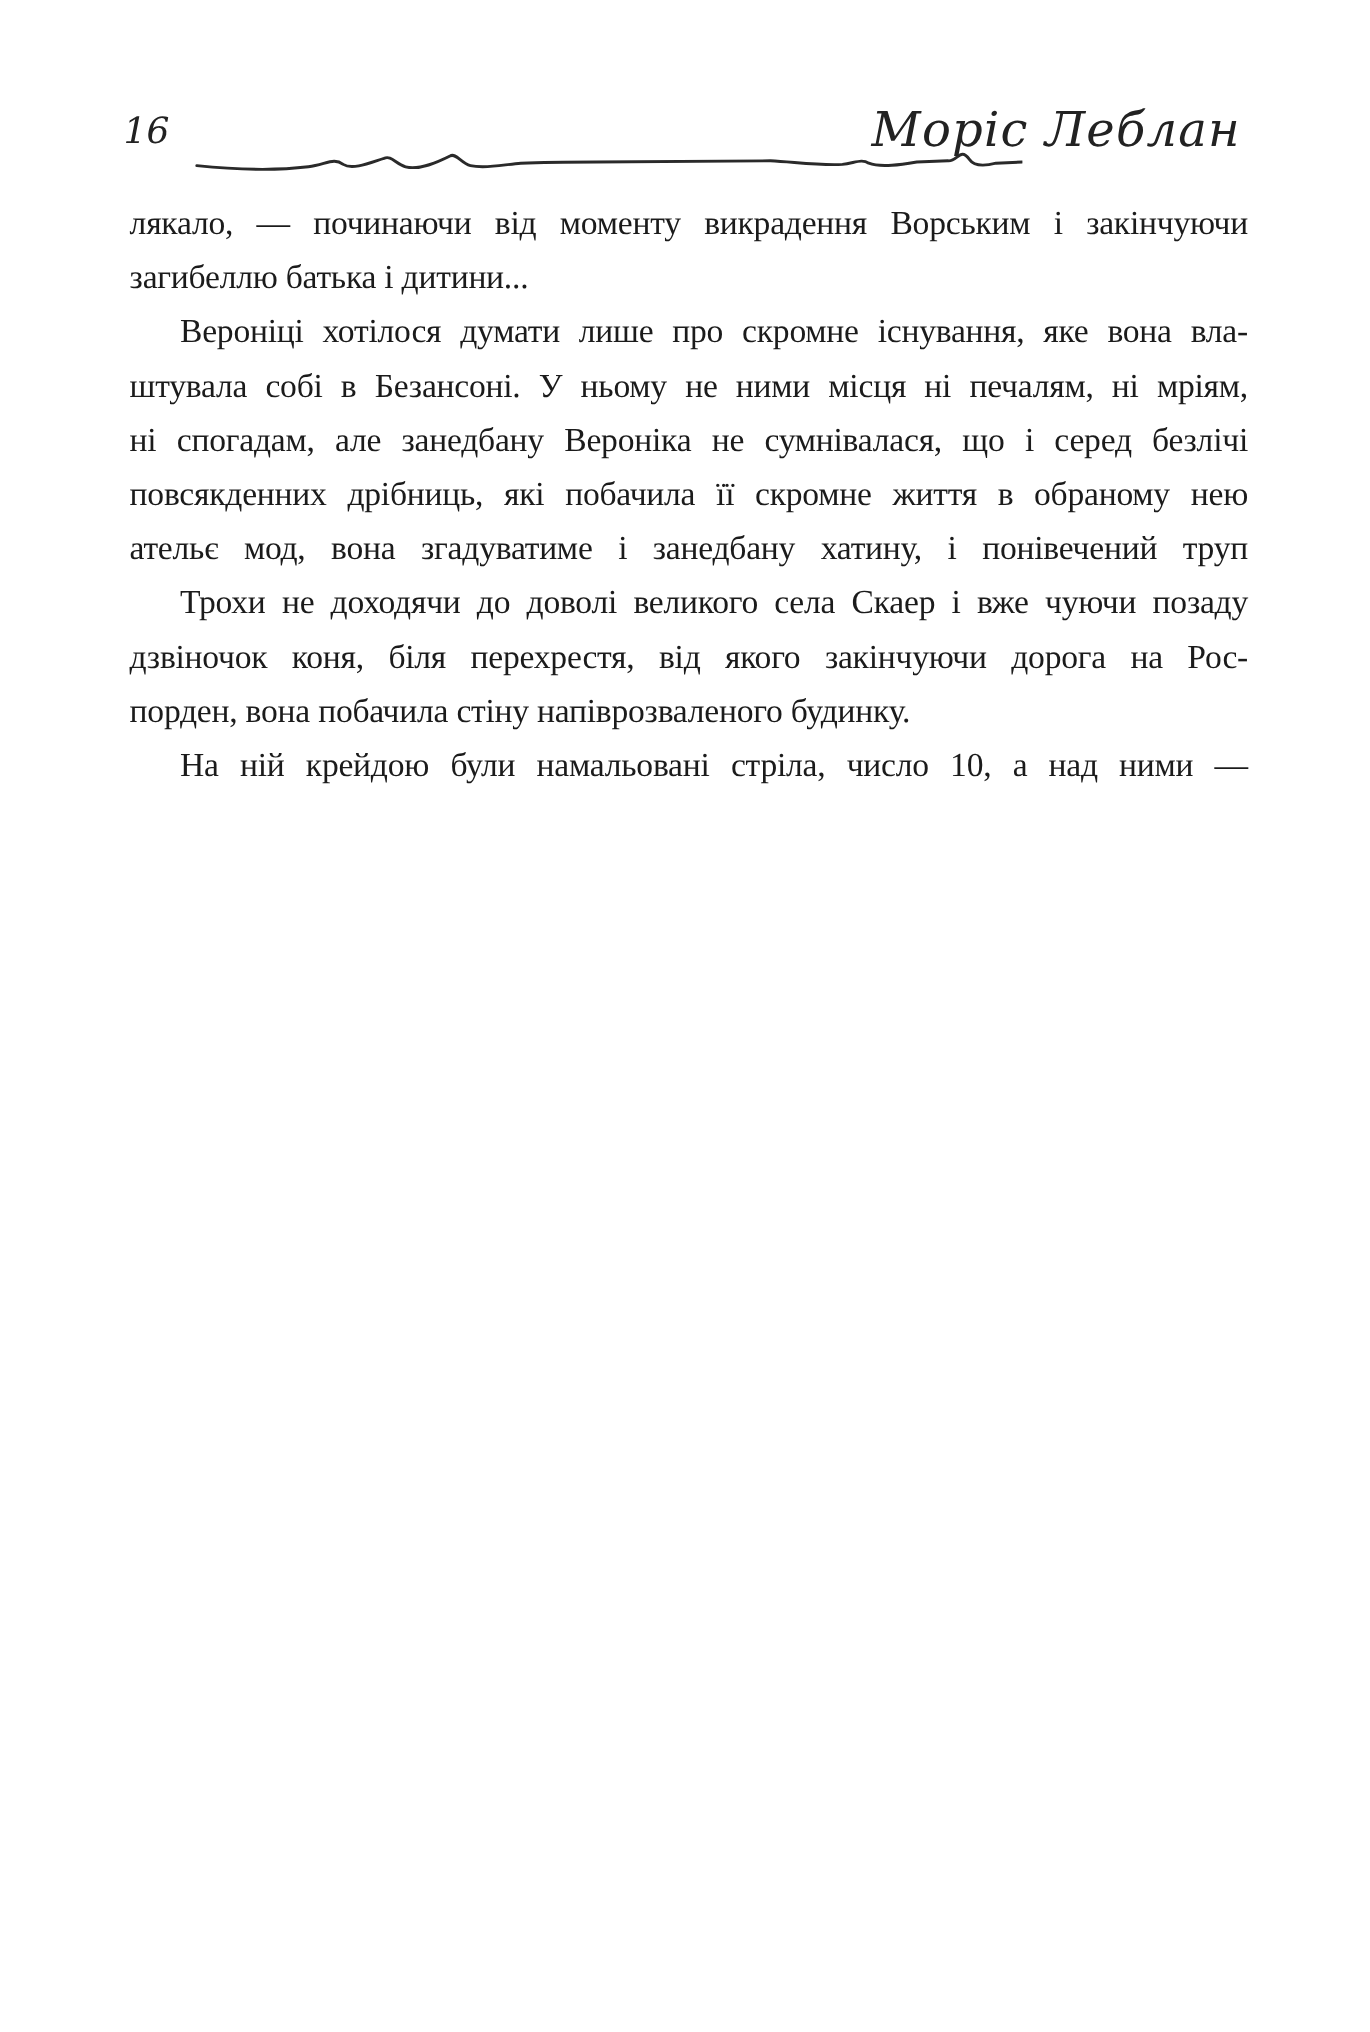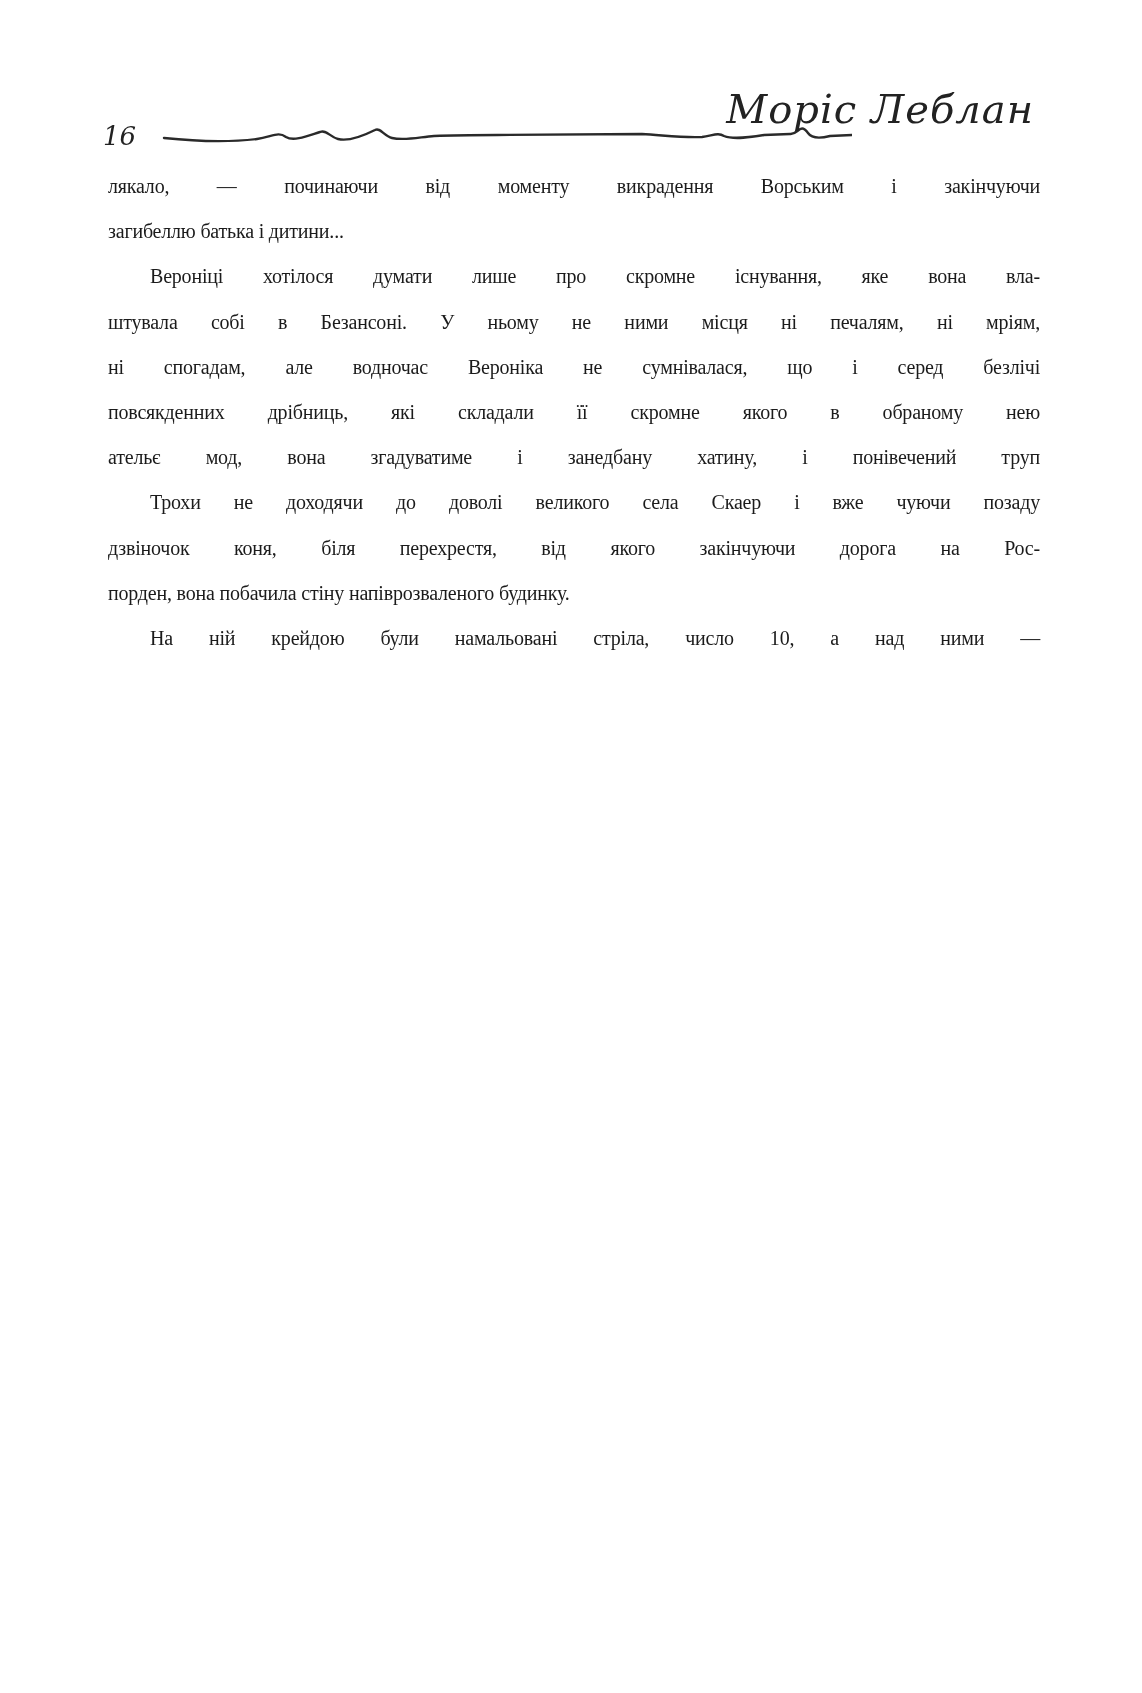--- a/index.html
+++ b/index.html
@@ -15,23 +15,22 @@
     font-family: "Liberation Serif", serif;
     color: #1b1b1b;
     overflow: hidden;
   }
   .header-pagenum {
     position: absolute;
     left: 103px;
     top: 92px;
     font-family: "DejaVu Serif", serif;
     font-style: italic;
-    font-size: 26px;
+    font-size: 30px;
     color: #222222;
-    margin-top: 29px;
   }
   .header-rule {
     position: absolute;
     left: 162px;
     top: 108px;
     width: 690px;
     height: 44px;
   }
   .header-author {
     position: absolute;
@@ -42,21 +41,21 @@
     font-size: 40px;
     letter-spacing: 1px;
     color: #222222;
     white-space: nowrap;
   }
   .body-text {
     position: absolute;
     left: 108px;
     top: 164px;
     width: 932px;
-    font-size: 20px;
+    font-size: 28px;
     line-height: 45.2px;
     letter-spacing: -0.2px;
   }
   .line {
     text-align: justify;
     text-align-last: justify;
     white-space: normal;
   }
   .line.last {
     text-align: left;
@@ -94,22 +93,22 @@
   </svg>
 
   <div class="header-author">Моріс Леблан</div>
 
   <div class="body-text">
     <div class="line">лякало, — починаючи від моменту викрадення Ворським і закінчуючи</div>
     <div class="line last">загибеллю батька і дитини...</div>
 
     <div class="line indent">Вероніці хотілося думати лише про скромне існування, яке вона вла-</div>
     <div class="line">штувала собі в Безансоні. У ньому не ними місця ні печалям, ні мріям,</div>
-    <div class="line">ні спогадам, але водночас Вероніка не сумнівалася, що і серед безлічі</div>
-    <div class="line">повсякденних дрібниць, які складали її скромне якого в обраному нею</div>
+    <div class="line">ні спогадам, але занедбану Вероніка не сумнівалася, що і серед безлічі</div>
+    <div class="line">повсякденних дрібниць, які побачила її скромне життя в обраному нею</div>
     <div class="line">ательє мод, вона згадуватиме і занедбану хатину, і понівечений труп</div>
 
     <div class="line indent">Трохи не доходячи до доволі великого села Скаер і вже чуючи позаду</div>
     <div class="line">дзвіночок коня, біля перехрестя, від якого закінчуючи дорога на Рос-</div>
     <div class="line last">порден, вона побачила стіну напіврозваленого будинку.</div>
 
     <div class="line indent">На ній крейдою були намальовані стріла, число 10, а над ними —</div>
   </div>
 
 </div>

